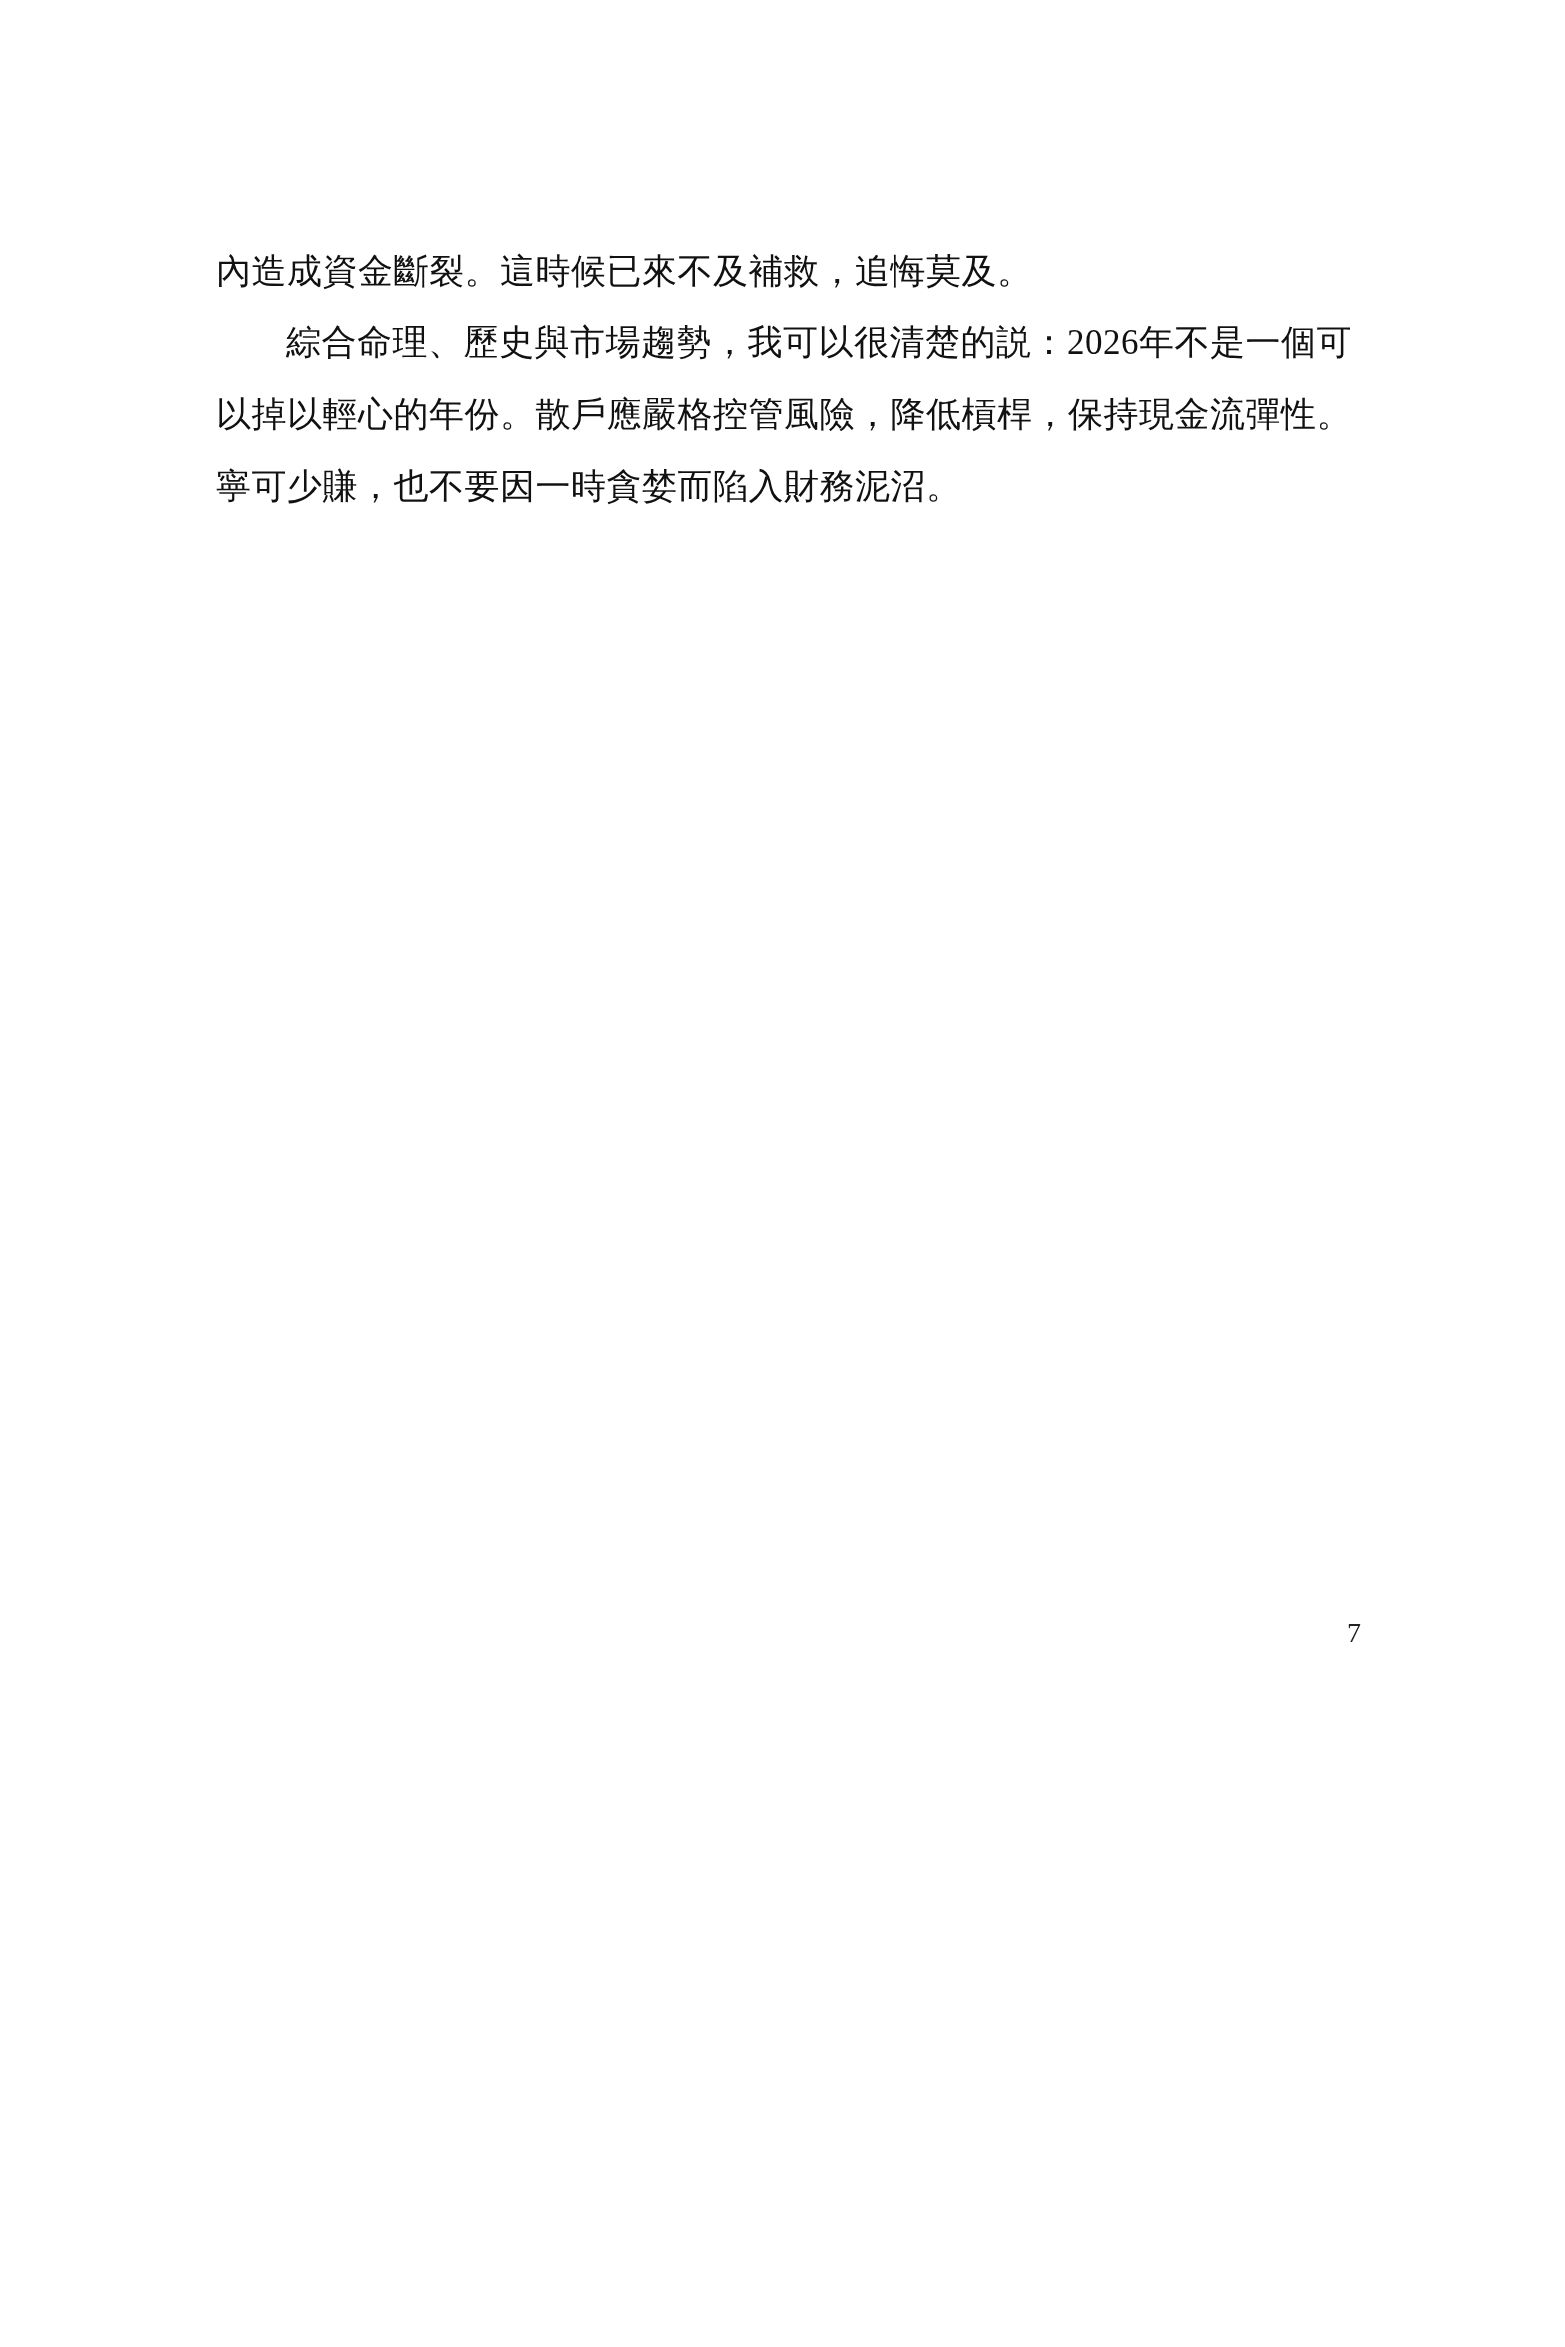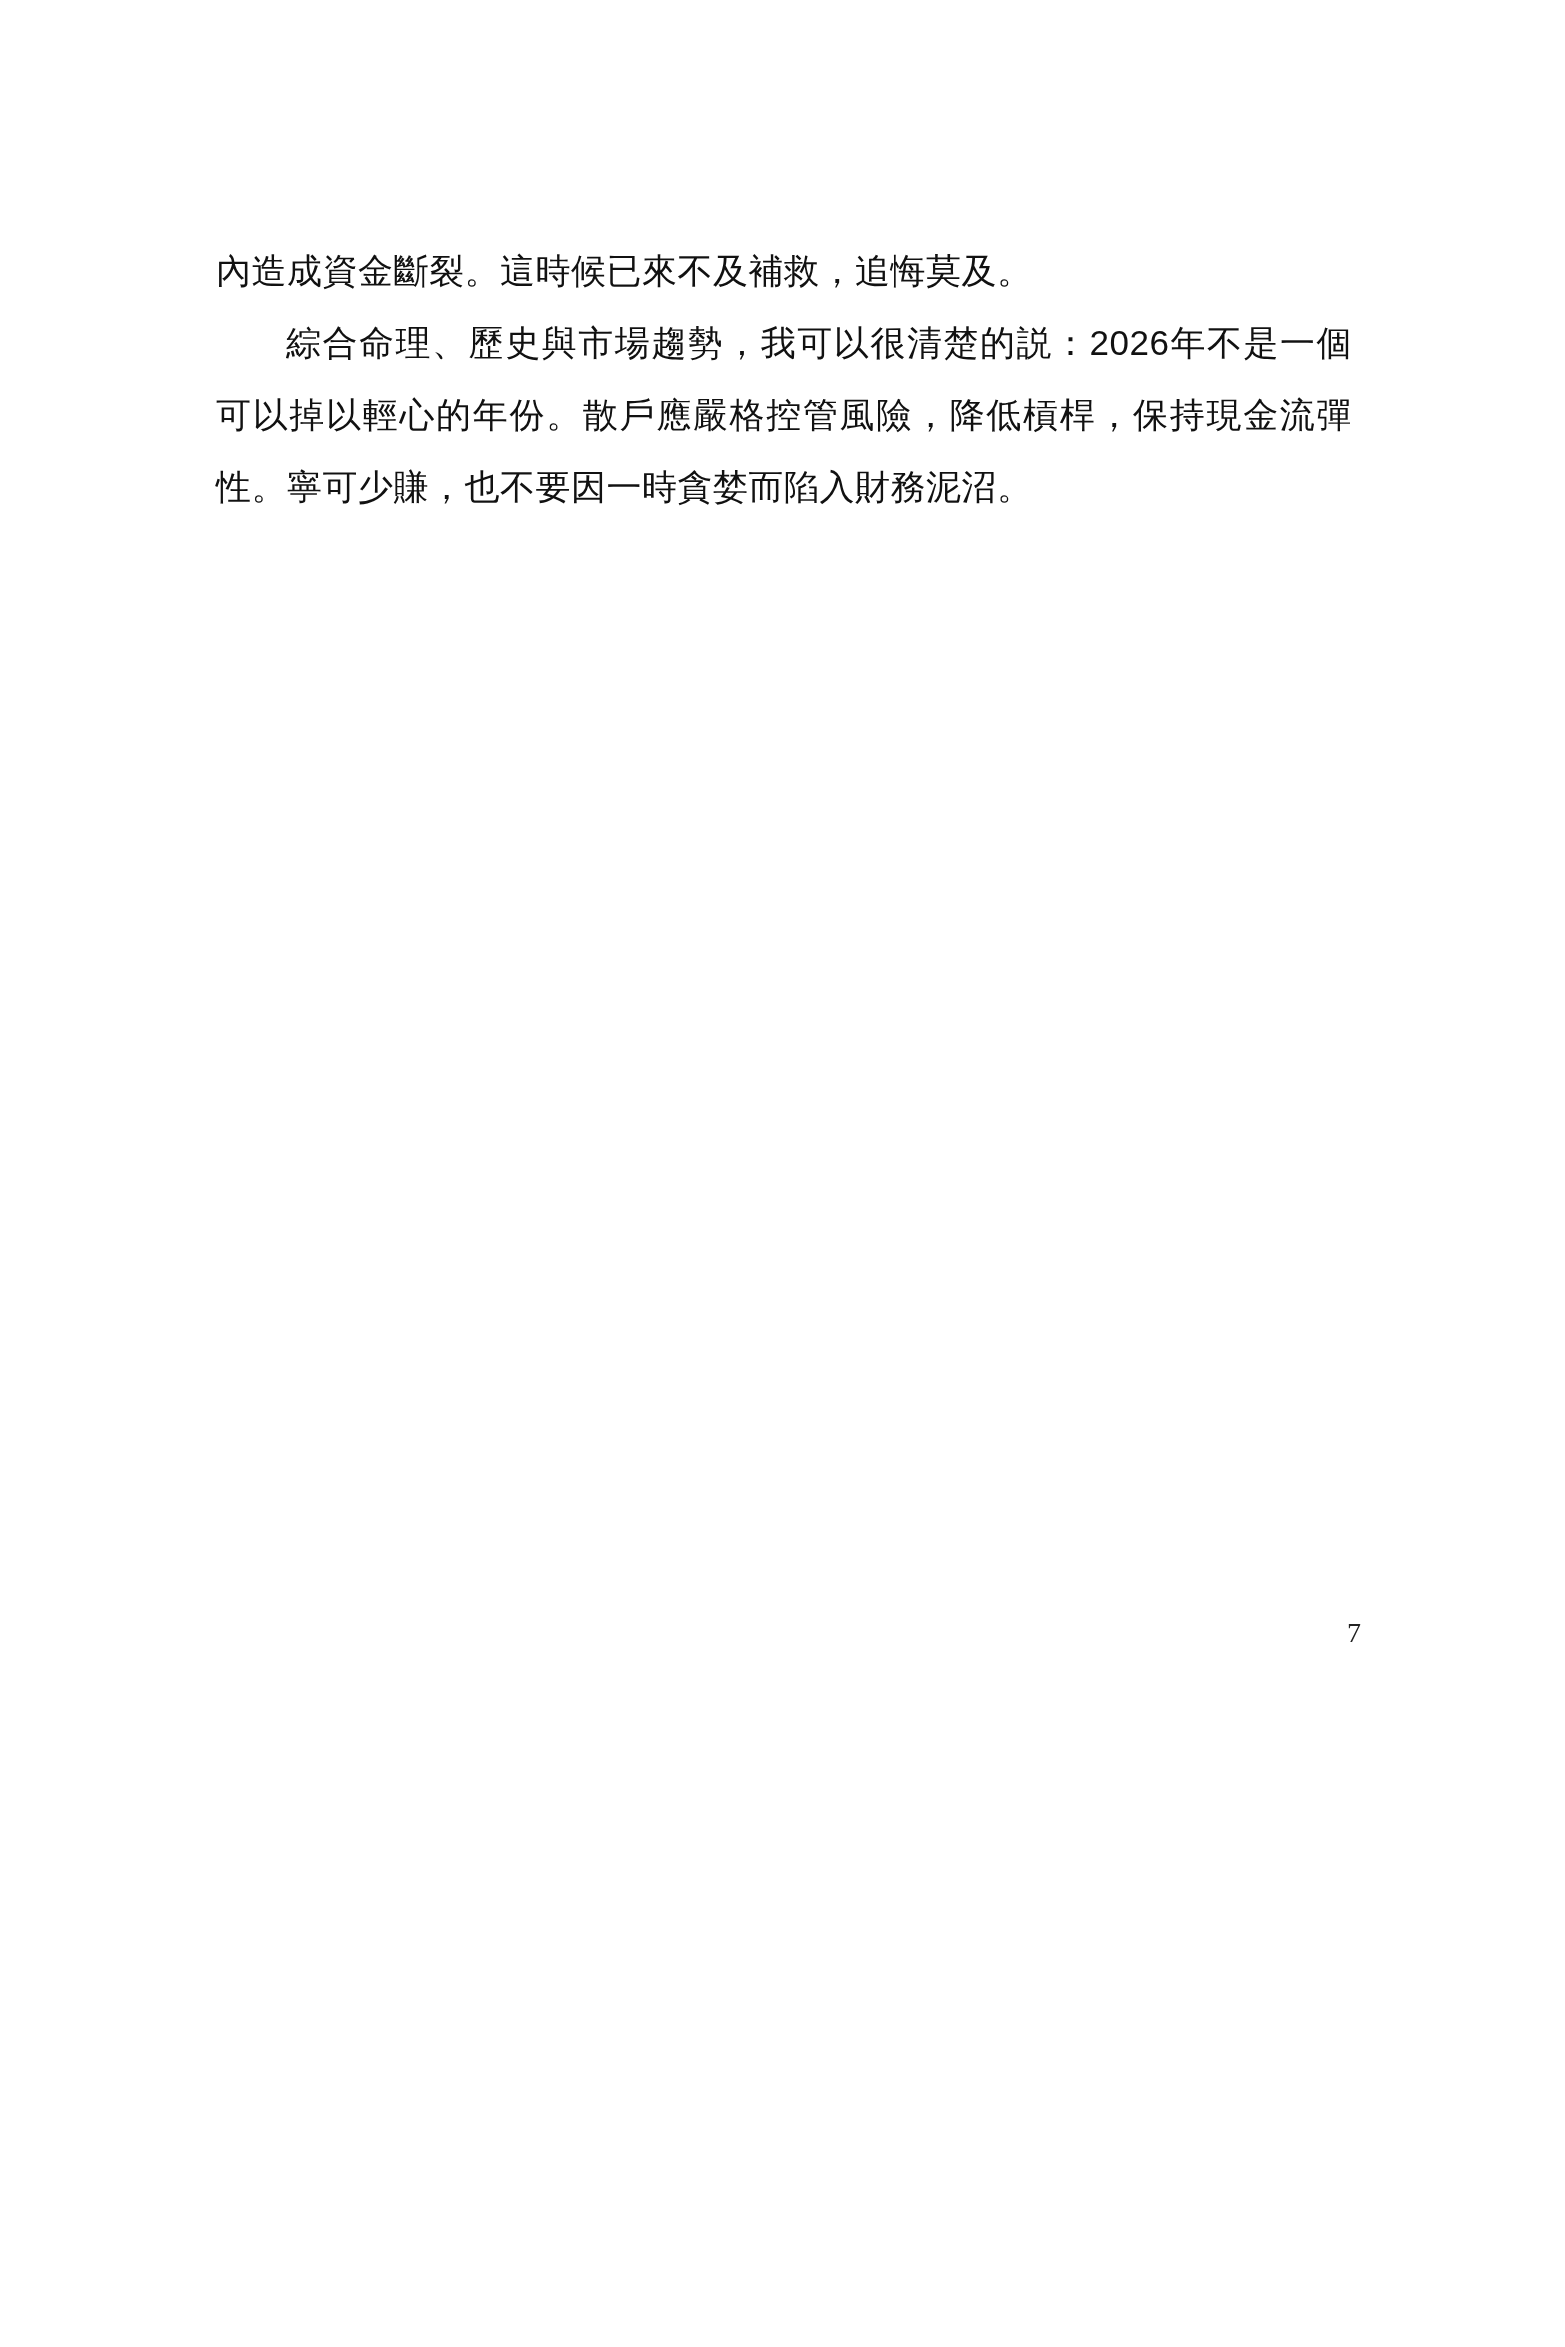--- a/index.html
+++ b/index.html
@@ -27,20 +27,21 @@
     margin: 0;
     font-size: 35px;
     line-height: 72px;
     letter-spacing: 0.5px;
     text-align: justify;
     text-justify: inter-character;
     color: #111111;
   }
   .para.indent {
     text-indent: 70px;
+    font-family: Liberation Serif, serif;
   }
   .page-number {
     position: absolute;
     right: 204px;
     bottom: 163px;
     font-size: 28px;
     color: #222222;
     font-family: "Liberation Serif", serif;
   }
 </style>

